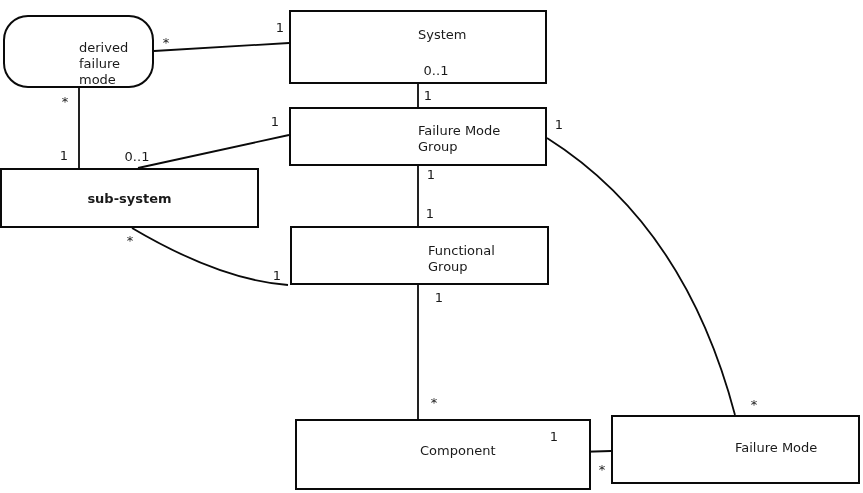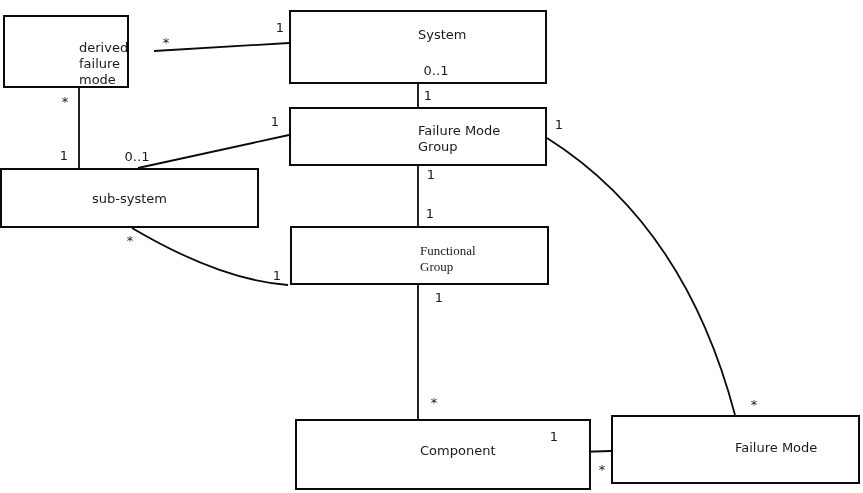--- a/index.html
+++ b/index.html
@@ -64,41 +64,41 @@
     <path d="M79,88 L79,168"></path>
     <path d="M418,60 L418,107"></path>
     <path d="M289,135 L138,168"></path>
     <path d="M418,166 L418,226"></path>
     <path d="M132,228 Q220,280 288,285"></path>
     <path d="M418,285 L418,419"></path>
     <path d="M545,453 L611,451"></path>
     <path d="M547,138 Q685,225 735,415"></path>
   </svg>
 
-  <div class="node" style="left:3px; top:15px; width:126px; height:73px;">
+  <div class="node" style="left:3px; top:15px; width:151px; height:73px;border-radius:25px;">
     <span class="node-label" style="left:74px; top:23px;">derived
 failure
 mode</span>
   </div>
 
   <div class="node" style="left:289px; top:2px; width:258px; height:74px;margin-top:8px;">
     <span class="node-label" style="left:127px; top:15px;">System</span>
   </div>
 
   <div class="node" style="left:289px; top:107px; width:258px; height:59px;">
     <span class="node-label" style="left:127px; top:14px;">Failure Mode
 Group</span>
   </div>
 
-  <div class="node" style="left:0px; top:168px; width:259px; height:60px;">
+  <div class="node" style="left:0px; top:168px; width:259px; height:60px;font-weight:bold;">
     <span class="node-label centered" style="top:21px;">sub-system</span>
   </div>
 
   <div class="node" style="left:290px; top:226px; width:259px; height:59px;">
-    <span class="node-label" style="left:128px; top:15px;font-family:Liberation Serif, serif;">Functional
+    <span class="node-label" style="left:136px; top:15px;">Functional
 Group</span>
   </div>
 
   <div class="node" style="left:295px; top:419px; width:296px; height:71px;">
     <span class="node-label" style="left:123px; top:22px;">Component</span>
   </div>
 
   <div class="node" style="left:611px; top:415px; width:249px; height:69px;">
     <span class="node-label" style="left:122px; top:23px;">Failure Mode</span>
   </div>

